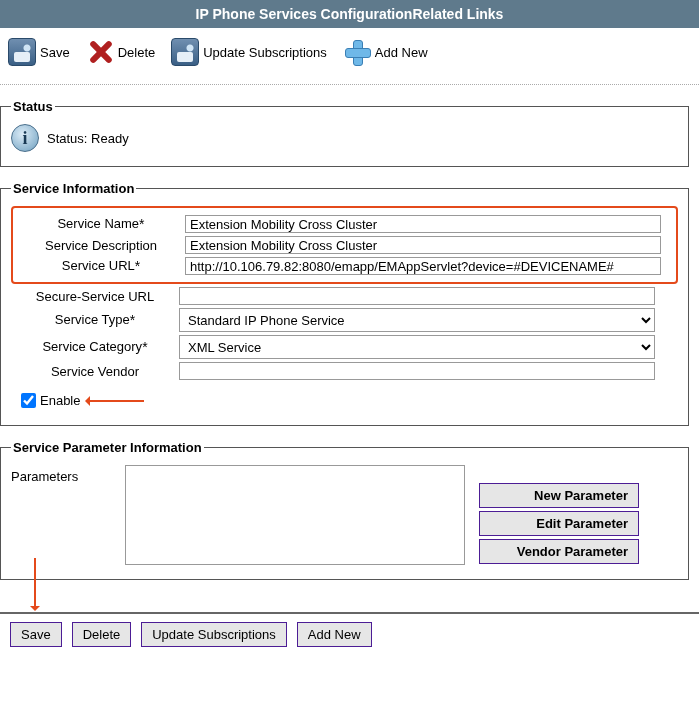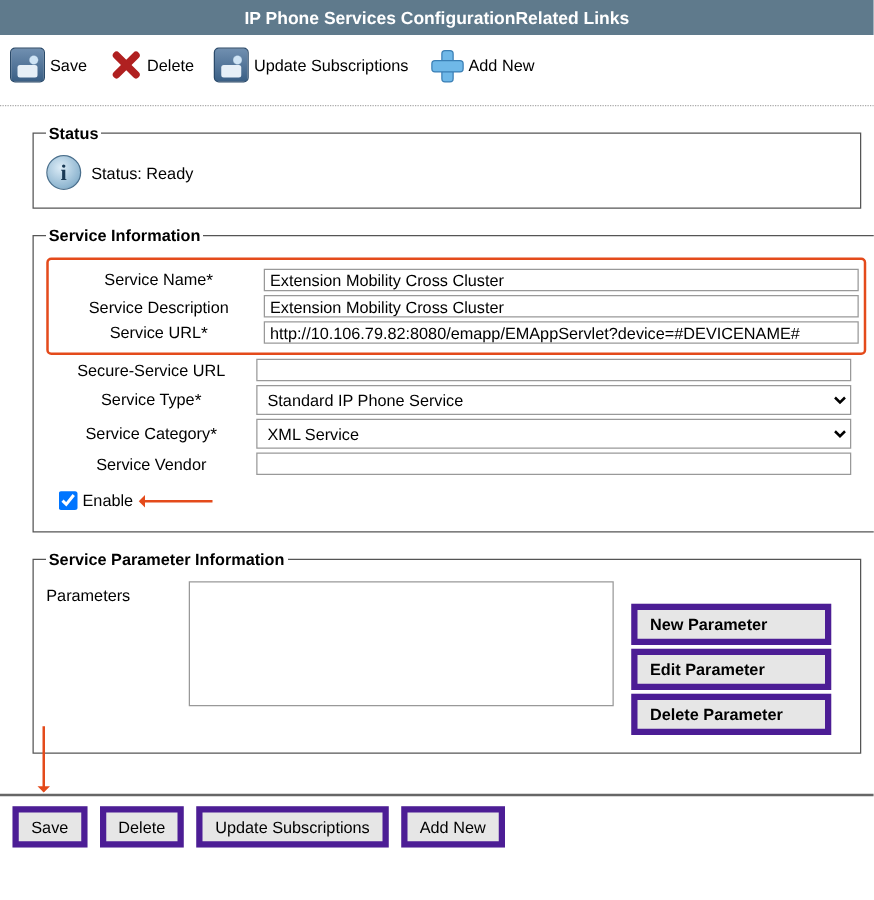--- a/index.html
+++ b/index.html
@@ -66,21 +66,21 @@
   }
   .icon-plus::before{left:10px;top:2px;width:8px;height:24px;border-radius:3px;}
   .icon-plus::after{top:10px;left:2px;height:8px;width:24px;border-radius:3px;}
   .icon-info{
     width:28px;height:28px;border-radius:50%;
     background:radial-gradient(circle at 40% 35%,#dcecf7,#8fb6d0 70%,#5c87a8);
     border:1px solid #4a6f8c;
     display:flex;align-items:center;justify-content:center;
     font-family:Georgia,serif;font-weight:bold;color:#1a3a55;font-size:18px;
   }
-  .content { padding: 6px 10px 14px 26px; }
+  .content { padding: 6px 10px 14px 0; }
   fieldset {
     border: 1px solid #555;
     margin: 8px 0 14px 0;
     padding: 10px 10px 14px 10px;
   }
   legend {
     font-weight: bold;
     padding: 0 2px;
     font-size: 13px;
   }
@@ -122,23 +122,23 @@
     border:5px solid transparent;border-right-color:#e44a1b;
   }
   .param-area{display:flex;align-items:flex-start;gap:14px;}
   .param-label{width:100px;padding-top:4px;}
   .param-box{
     width:340px;height:100px;border:1px solid #999;background:#fff;
     overflow-y:scroll;
   }
   .param-buttons{display:flex;flex-direction:column;gap:3px;margin-top:18px;}
   .btn {
-    background:#e6e6e6;border:5px solid #4c1d95;padding:4px 10px;
+    background:#e6e6e6;border:1px solid #4c1d95;padding:4px 10px;
     font-family:Verdana,Arial,sans-serif;font-size:13px;
-    cursor:pointer;text-align:left;
+    cursor:pointer;text-align:right;
   }
   .btn.wide{width:160px;font-weight:bold;}
   .bottom-row{
     padding:8px 10px;border-top:2px solid #666;margin-top:4px;
     display:flex;gap:10px;align-items:center;position:relative;
   }
   .arrow-v{
     position:absolute;left:34px;top:-56px;width:2px;height:52px;background:#e44a1b;
   }
   .arrow-v::after{
@@ -230,21 +230,21 @@
   </fieldset>
 
   <fieldset>
     <legend>Service Parameter Information</legend>
     <div class="param-area">
       <div class="param-label">Parameters</div>
       <div class="param-box"></div>
       <div class="param-buttons">
         <button class="btn wide">New Parameter</button>
         <button class="btn wide">Edit Parameter</button>
-        <button class="btn wide">Delete Parameter</button>
+        <button class="btn wide">Vendor Parameter</button>
       </div>
     </div>
   </fieldset>
 
 </div>
 
 <div class="bottom-row">
   <span class="arrow-v"></span>
   <button class="btn">Save</button>
   <button class="btn">Delete</button>

